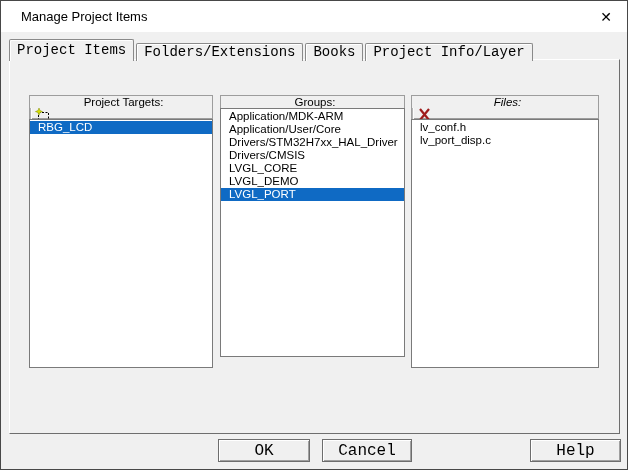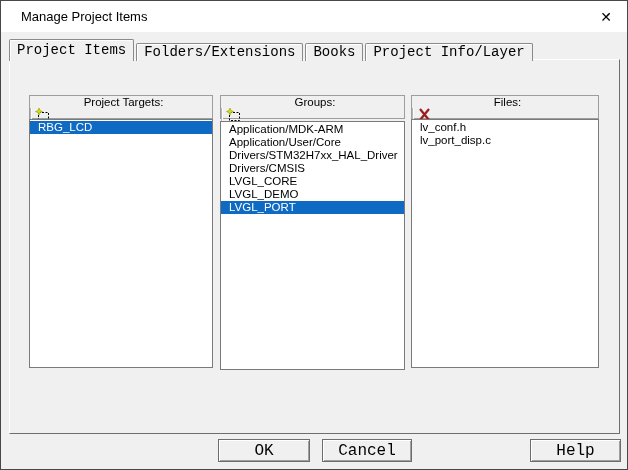--- a/index.html
+++ b/index.html
@@ -125,31 +125,31 @@
         </svg>
     </span>
     <span class="iconbtn arrow-icon">
       <svg width="15" height="15" viewBox="0 0 16 16">
           <g transform="scale(1,-1) translate(0,-15)">
             <path d="M8 1 L13.2 7 L10.4 7 C10.4 10 11.3 12.3 13.4 13.9 L9 13.9 C7.3 12 6.6 9.6 6.6 7 L2.8 7 Z" fill="currentColor"></path>
           </g>
         </svg>
     </span>
   </div>
-  <div class="listbox" style="left:219px; top:120px; width:185px; height:249px;">
+  <div class="listbox" style="left:219px; top:107px; width:185px; height:249px;">
       <div class="row">Application/MDK-ARM</div>
       <div class="row">Application/User/Core</div>
       <div class="row">Drivers/STM32H7xx_HAL_Driver</div>
       <div class="row">Drivers/CMSIS</div>
       <div class="row">LVGL_CORE</div>
       <div class="row">LVGL_DEMO</div>
       <div class="row selected">LVGL_PORT</div>
     </div>
 
-  <div class="colhead" style="left:410px; top:94px; width:188px;">
+  <div class="colhead" style="left:410px; top:94px; width:188px;font-style:italic;">
     <span class="lbl">Files:</span>
     <span class="iconbtn del-icon">
       <svg width="13" height="13" viewBox="0 0 13 13">
           <path d="M2 1 L11 12 M11 1 L2 12" stroke="currentColor" stroke-width="2.2" fill="none"></path>
         </svg>
     </span>
     <span class="iconbtn arrow-icon">
       <svg width="15" height="15" viewBox="0 0 16 16">
           <path d="M8 1 L13.2 7 L10.4 7 C10.4 10 11.3 12.3 13.4 13.9 L9 13.9 C7.3 12 6.6 9.6 6.6 7 L2.8 7 Z" fill="currentColor"></path>
         </svg>

